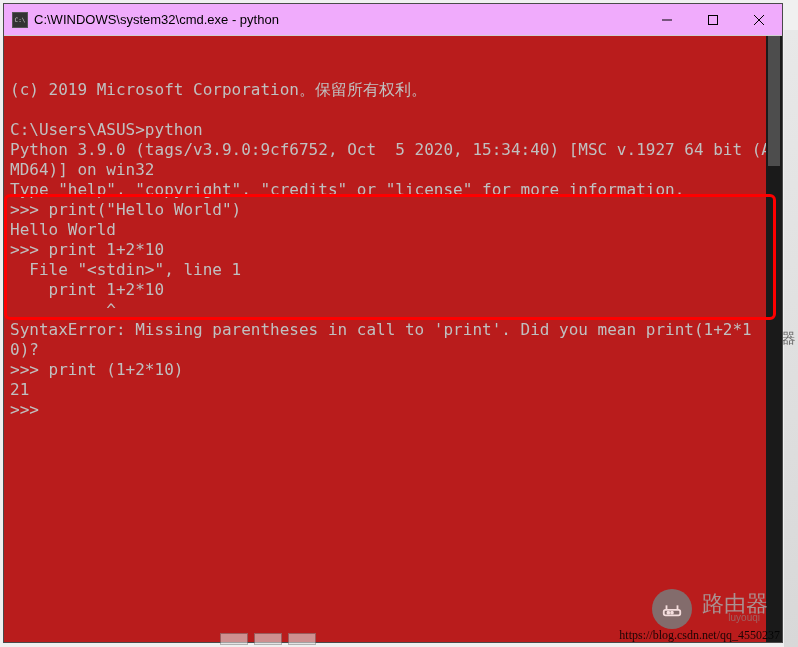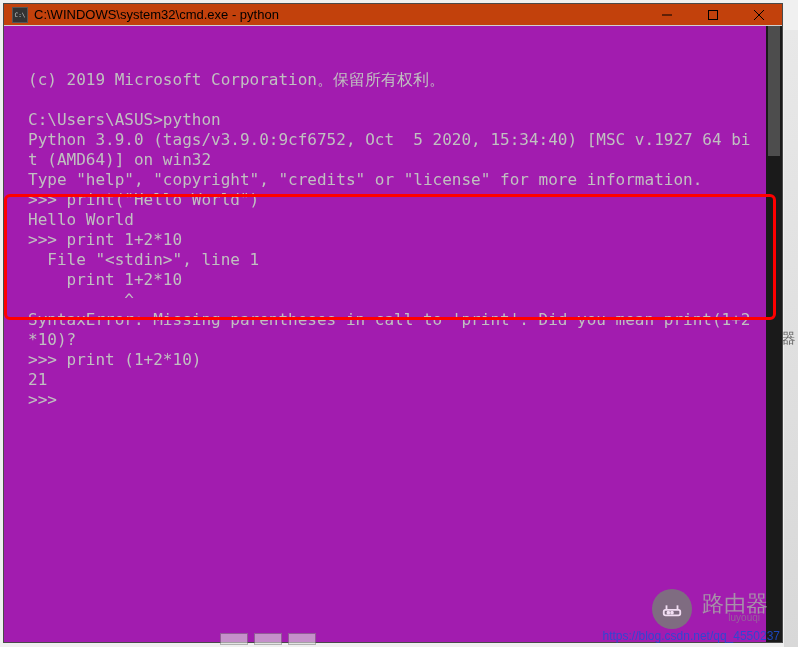--- a/index.html
+++ b/index.html
@@ -18,22 +18,22 @@
     top: 3px;
     left: 3px;
     width: 780px;
     height: 640px;
     background: #fff;
     border: 1px solid #4a4a4a;
     display: flex;
     flex-direction: column;
   }
   .titlebar {
-    height: 22px;
-    background: #c2410c;
+    height: 32px;
+    background: #f0abfc;
     display: flex;
     align-items: center;
     border-bottom: 1px solid #d0d0d0;
   }
   .titlebar-icon {
     width: 16px;
     height: 16px;
     margin: 0 6px 0 8px;
     background: #333;
     border: 1px solid #555;
@@ -65,26 +65,26 @@
     height: 100%;
     display: flex;
     align-items: center;
     justify-content: center;
     font-size: 10px;
     color: #000;
   }
   .win-btn svg { display: block; }
   .terminal {
     flex: 1;
-    background: #a21caf;
+    background: #b91c1c;
     color: #c0c0c0;
     font-family: "NSimSun", "SimSun", Consolas, monospace;
     font-size: 16px;
     line-height: 20px;
-    padding: 4px 24px;
+    padding: 4px 6px;
     white-space: pre-wrap;
     word-break: break-all;
     position: relative;
     overflow: hidden;
   }
   .terminal .line { min-height: 20px; }
   .scrollbar {
     position: absolute;
     right: 0;
     top: 0;
@@ -145,23 +145,23 @@
     margin-right: 10px;
     display: flex;
     align-items: center;
     justify-content: center;
     color: #fff;
   }
   .watermark-url {
     position: absolute;
     right: 18px;
     bottom: 4px;
-    color: #1d4ed8;
+    color: #000000;
     font-size: 12px;
-    font-family: Liberation Sans, sans-serif;
+    font-family: Liberation Serif, serif;
     opacity: 0.85;
   }
   .wm-small {
     position: absolute;
     right: 38px;
     bottom: 24px;
     color: #8f8f8f;
     font-size: 10px;
     opacity: 0.6;
   }

